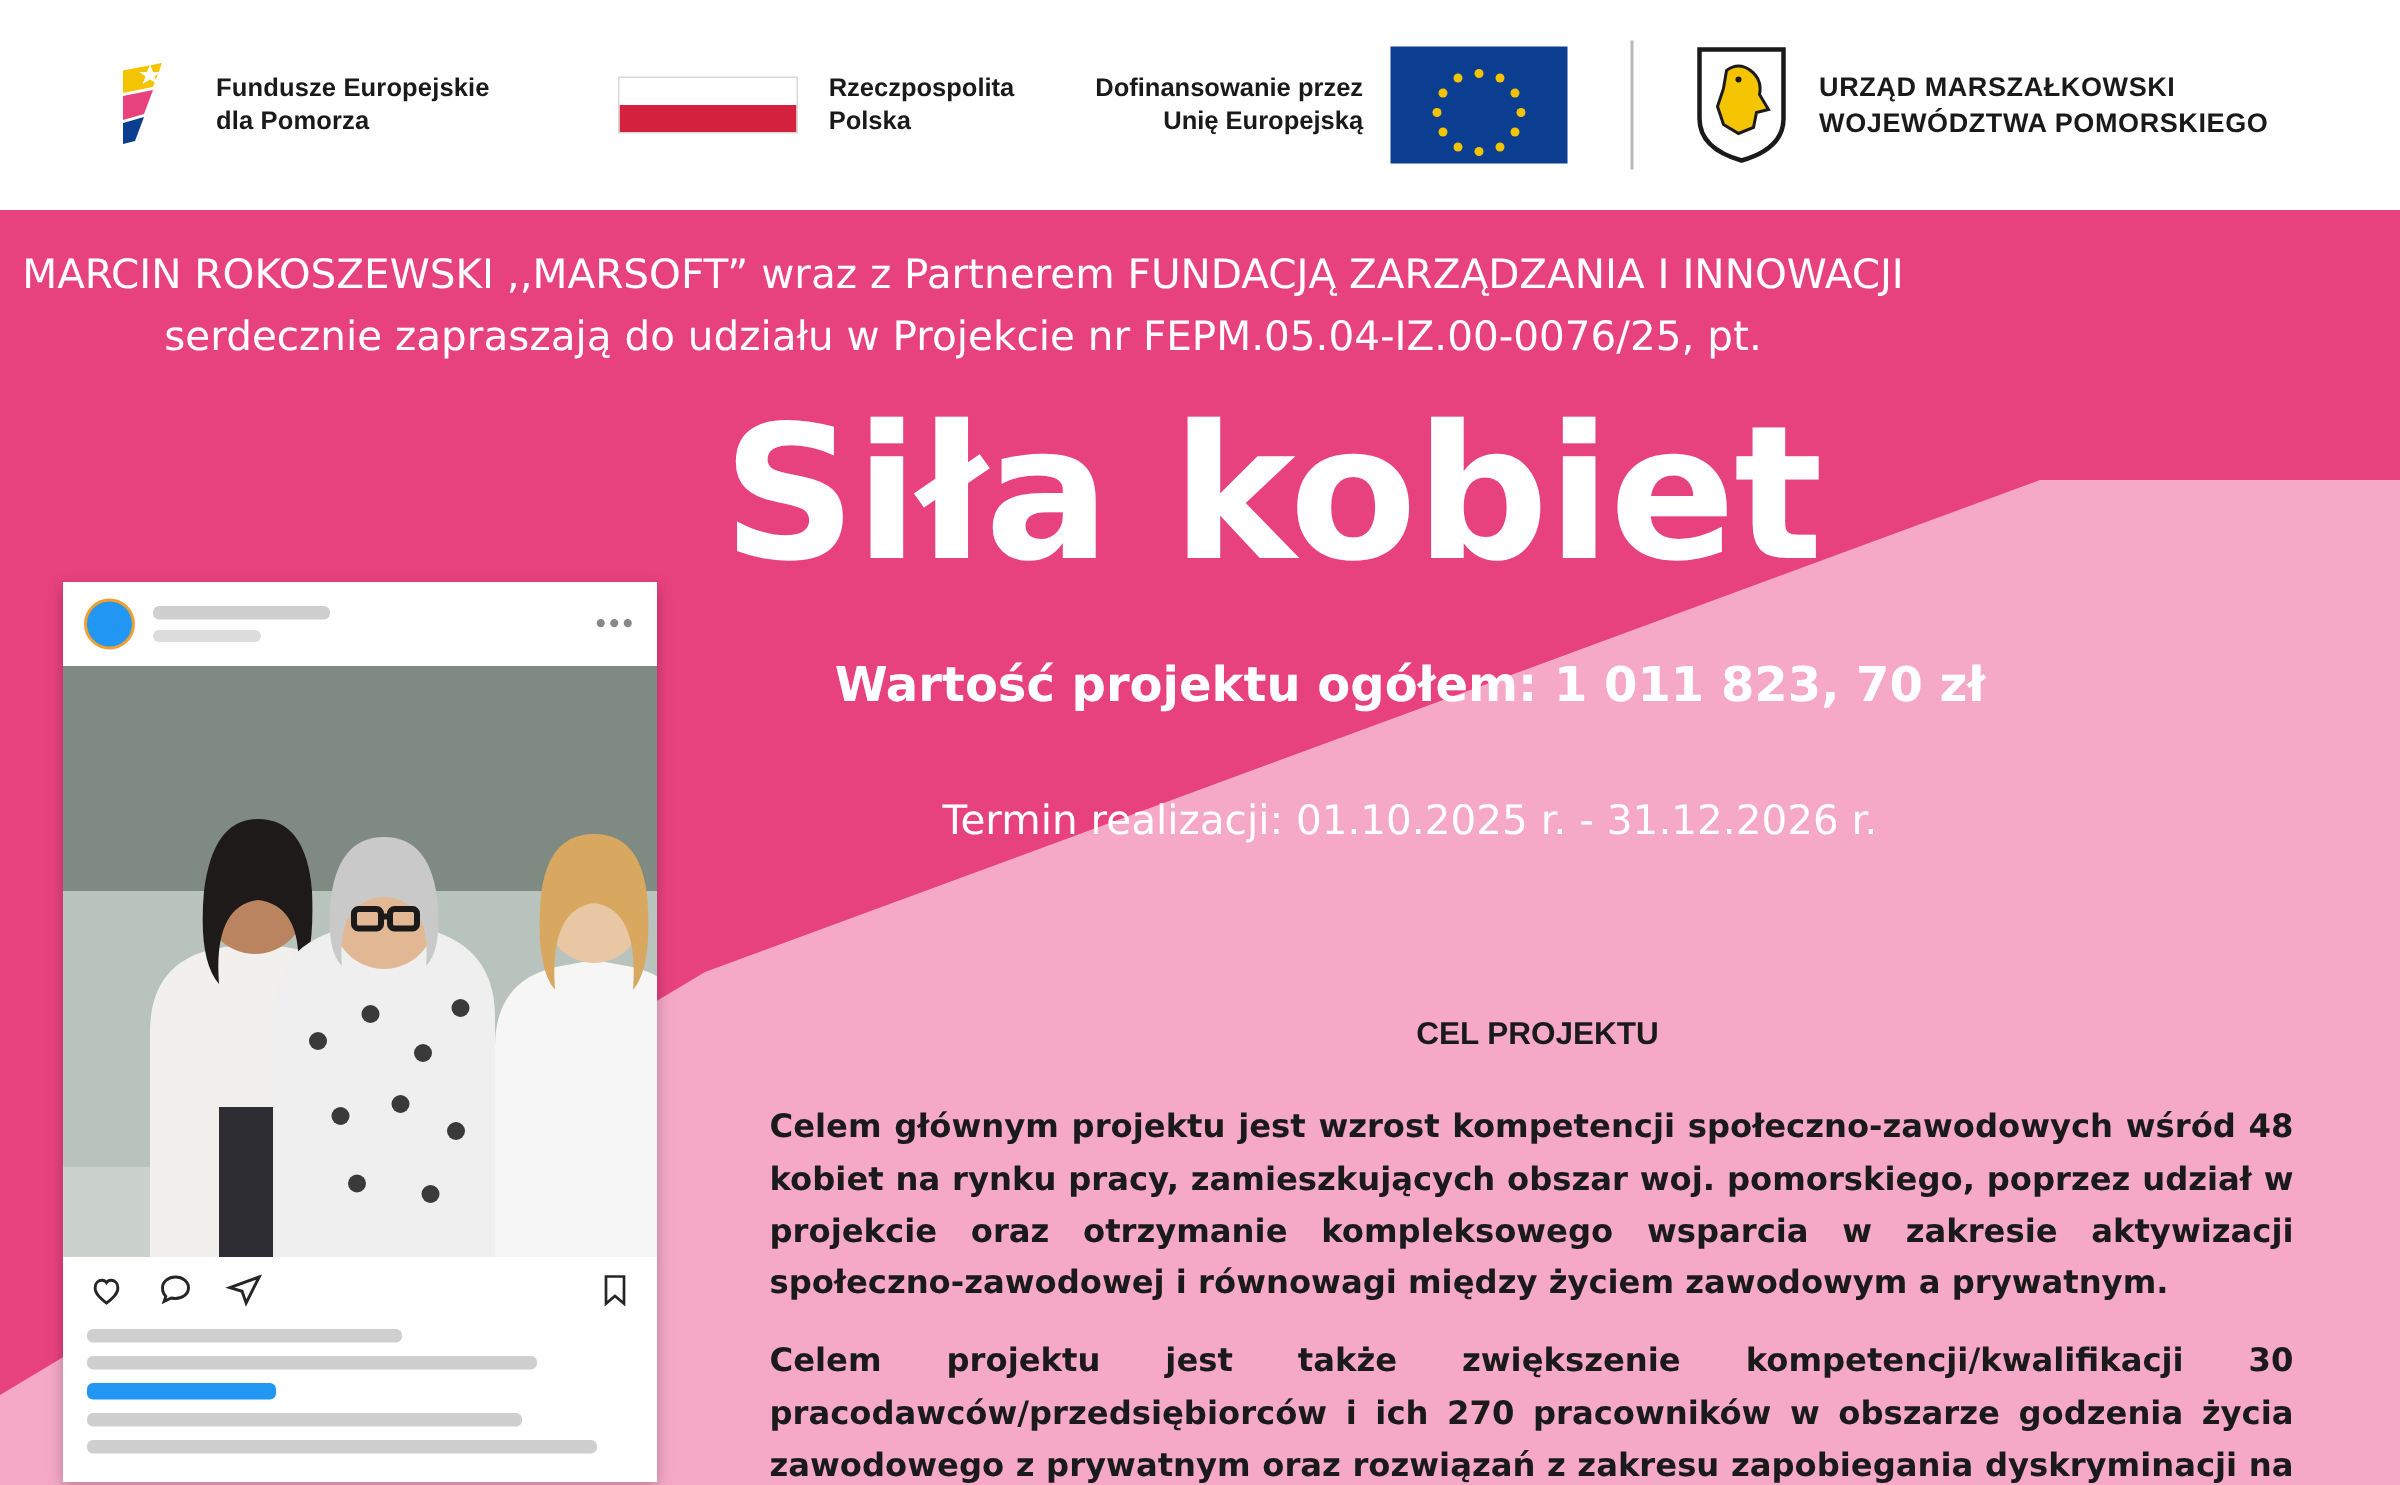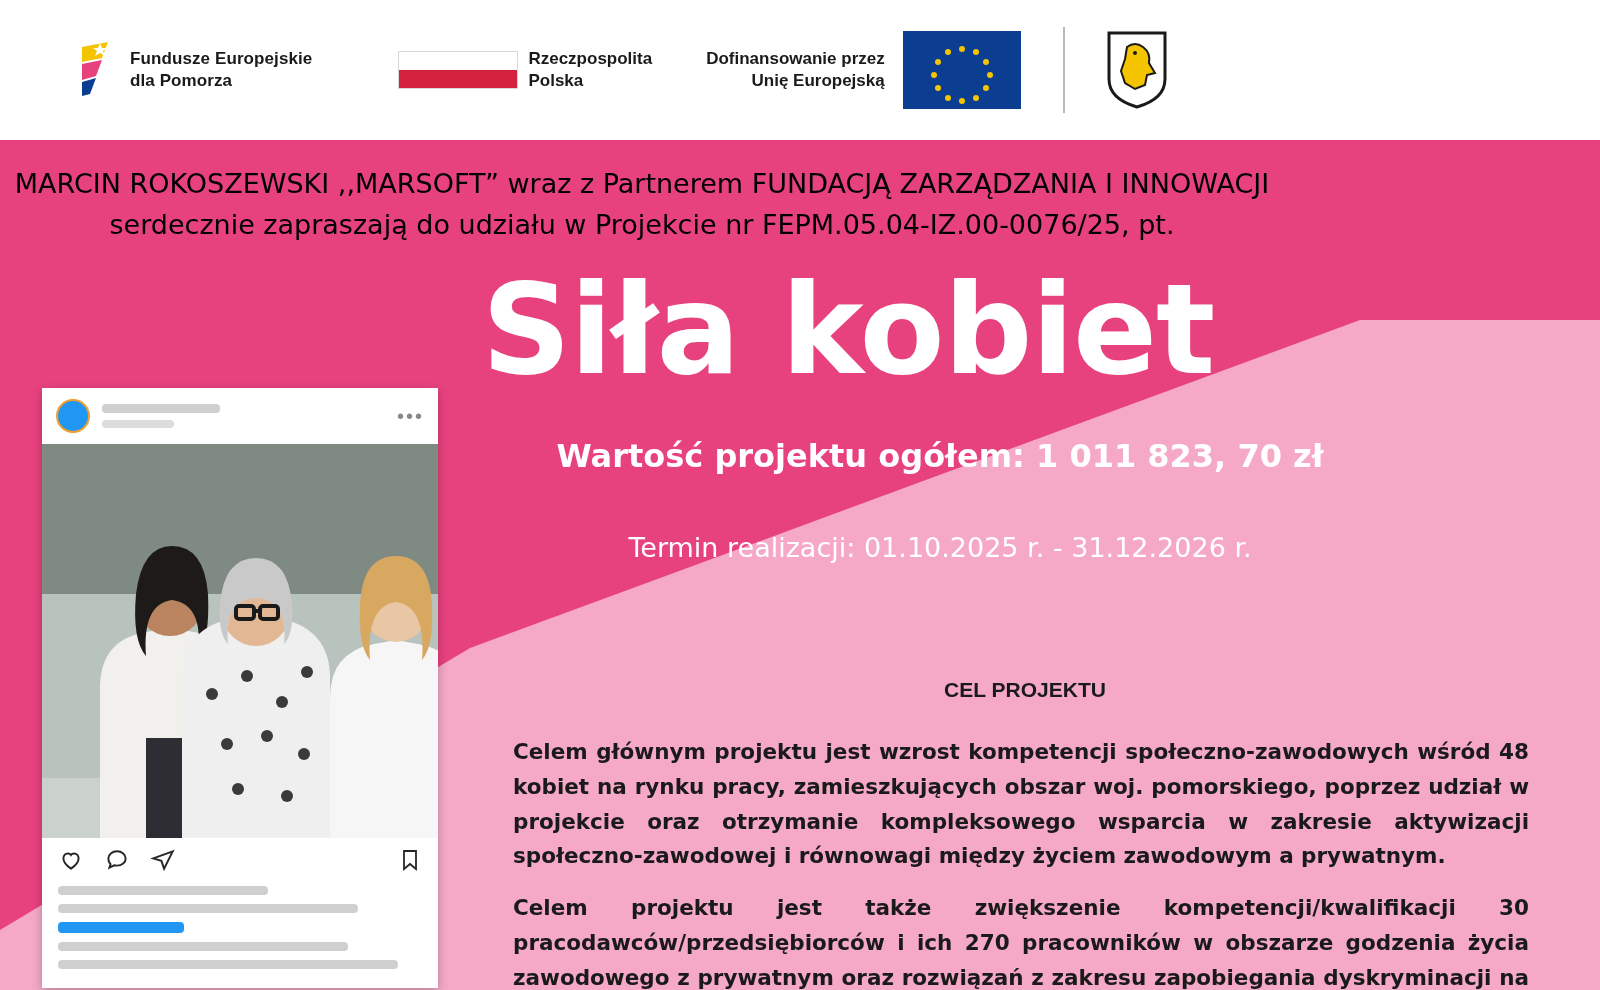--- a/index.html
+++ b/index.html
@@ -22,29 +22,29 @@
     left: 0; top: 0;
     width: 1600px;
     height: 140px;
     background: #ffffff;
     display: flex;
     align-items: center;
   }
   .logo-block { display: flex; align-items: center; }
 
   
-  .ef-logo { margin-left: 78px; display: flex; align-items: center; }
+  .ef-logo { margin-left: 78px; display: flex; align-items: center; gap: 14px; }
   .ef-mark { width: 52px; height: 62px; position: relative; }
   .ef-text {
     font-size: 17px; font-weight: bold; line-height: 1.3;
     color: #1a1a1a; letter-spacing: .1px;
   }
 
   
-  .pl-logo { margin-left: 86px; display: flex; align-items: center; gap: 10px; }
+  .pl-logo { margin-left: 86px; display: flex; align-items: center; gap: 20px; }
   .pl-text { font-size: 17px; font-weight: bold; line-height: 1.3; }
   .pl-flag {
     width: 118px; height: 36px;
     background: linear-gradient(#ffffff 0 50%, #d4213d 50% 100%);
     border: 1px solid #d9d9d9;
   }
 
   
   .eu-logo { margin-left: 54px; display: flex; align-items: center; gap: 18px; }
   .eu-text {
@@ -84,21 +84,21 @@
     width: 1600px; height: 850px;
     background: #f5a9c6;
     clip-path: polygon(1360px 180px, 1600px 180px, 1600px 850px, 0 850px, 0 790px, 470px 508px);
   }
 
   .invite {
     position: absolute;
     left: 0; top: 24px;
     width: 1284px;
     text-align: center;
-    color: #000000;
+    color: #ffffff;
     font-size: 27px;
     line-height: 1.5;
     font-family: "DejaVu Sans", sans-serif;
     font-weight: 400;
   }
 
   .title {
     position: absolute;
     left: 0; top: 122px;
     width: 1600px;
@@ -271,20 +271,24 @@
 
   <div class="divider"></div>
 
   <div class="logo-block um-logo">
     <div class="um-crest">
       <svg width="64" height="78" viewBox="0 0 64 78" aria-hidden="true">
         <path d="M4 2 H60 V48 Q60 68 32 76 Q4 68 4 48 Z" fill="#ffffff" stroke="#1a1a1a" stroke-width="3"></path>
         <path d="M22 16 q8 -6 16 0 q8 6 6 16 l6 10 -8 2 -2 10 -10 4 -10 -6 -4 -12 4 -12 Z" fill="#f5c400" stroke="#1a1a1a" stroke-width="2"></path>
         <circle cx="30" cy="22" r="2" fill="#1a1a1a"></circle>
       </svg>
+    </div>
+    <div class="um-text">
+      <div>URZĄD MARSZAŁKOWSKI</div>
+      <div>WOJEWÓDZTWA POMORSKIEGO</div>
     </div>
   </div>
 </div>
 
 <div class="poster">
   <div class="light-panel"></div>
 
   <div class="invite">
     <div>MARCIN ROKOSZEWSKI ,,MARSOFT” wraz z Partnerem FUNDACJĄ ZARZĄDZANIA I INNOWACJI</div>
     <div>serdecznie zapraszają do udziału w Projekcie nr  FEPM.05.04-IZ.00-0076/25, pt.</div>

